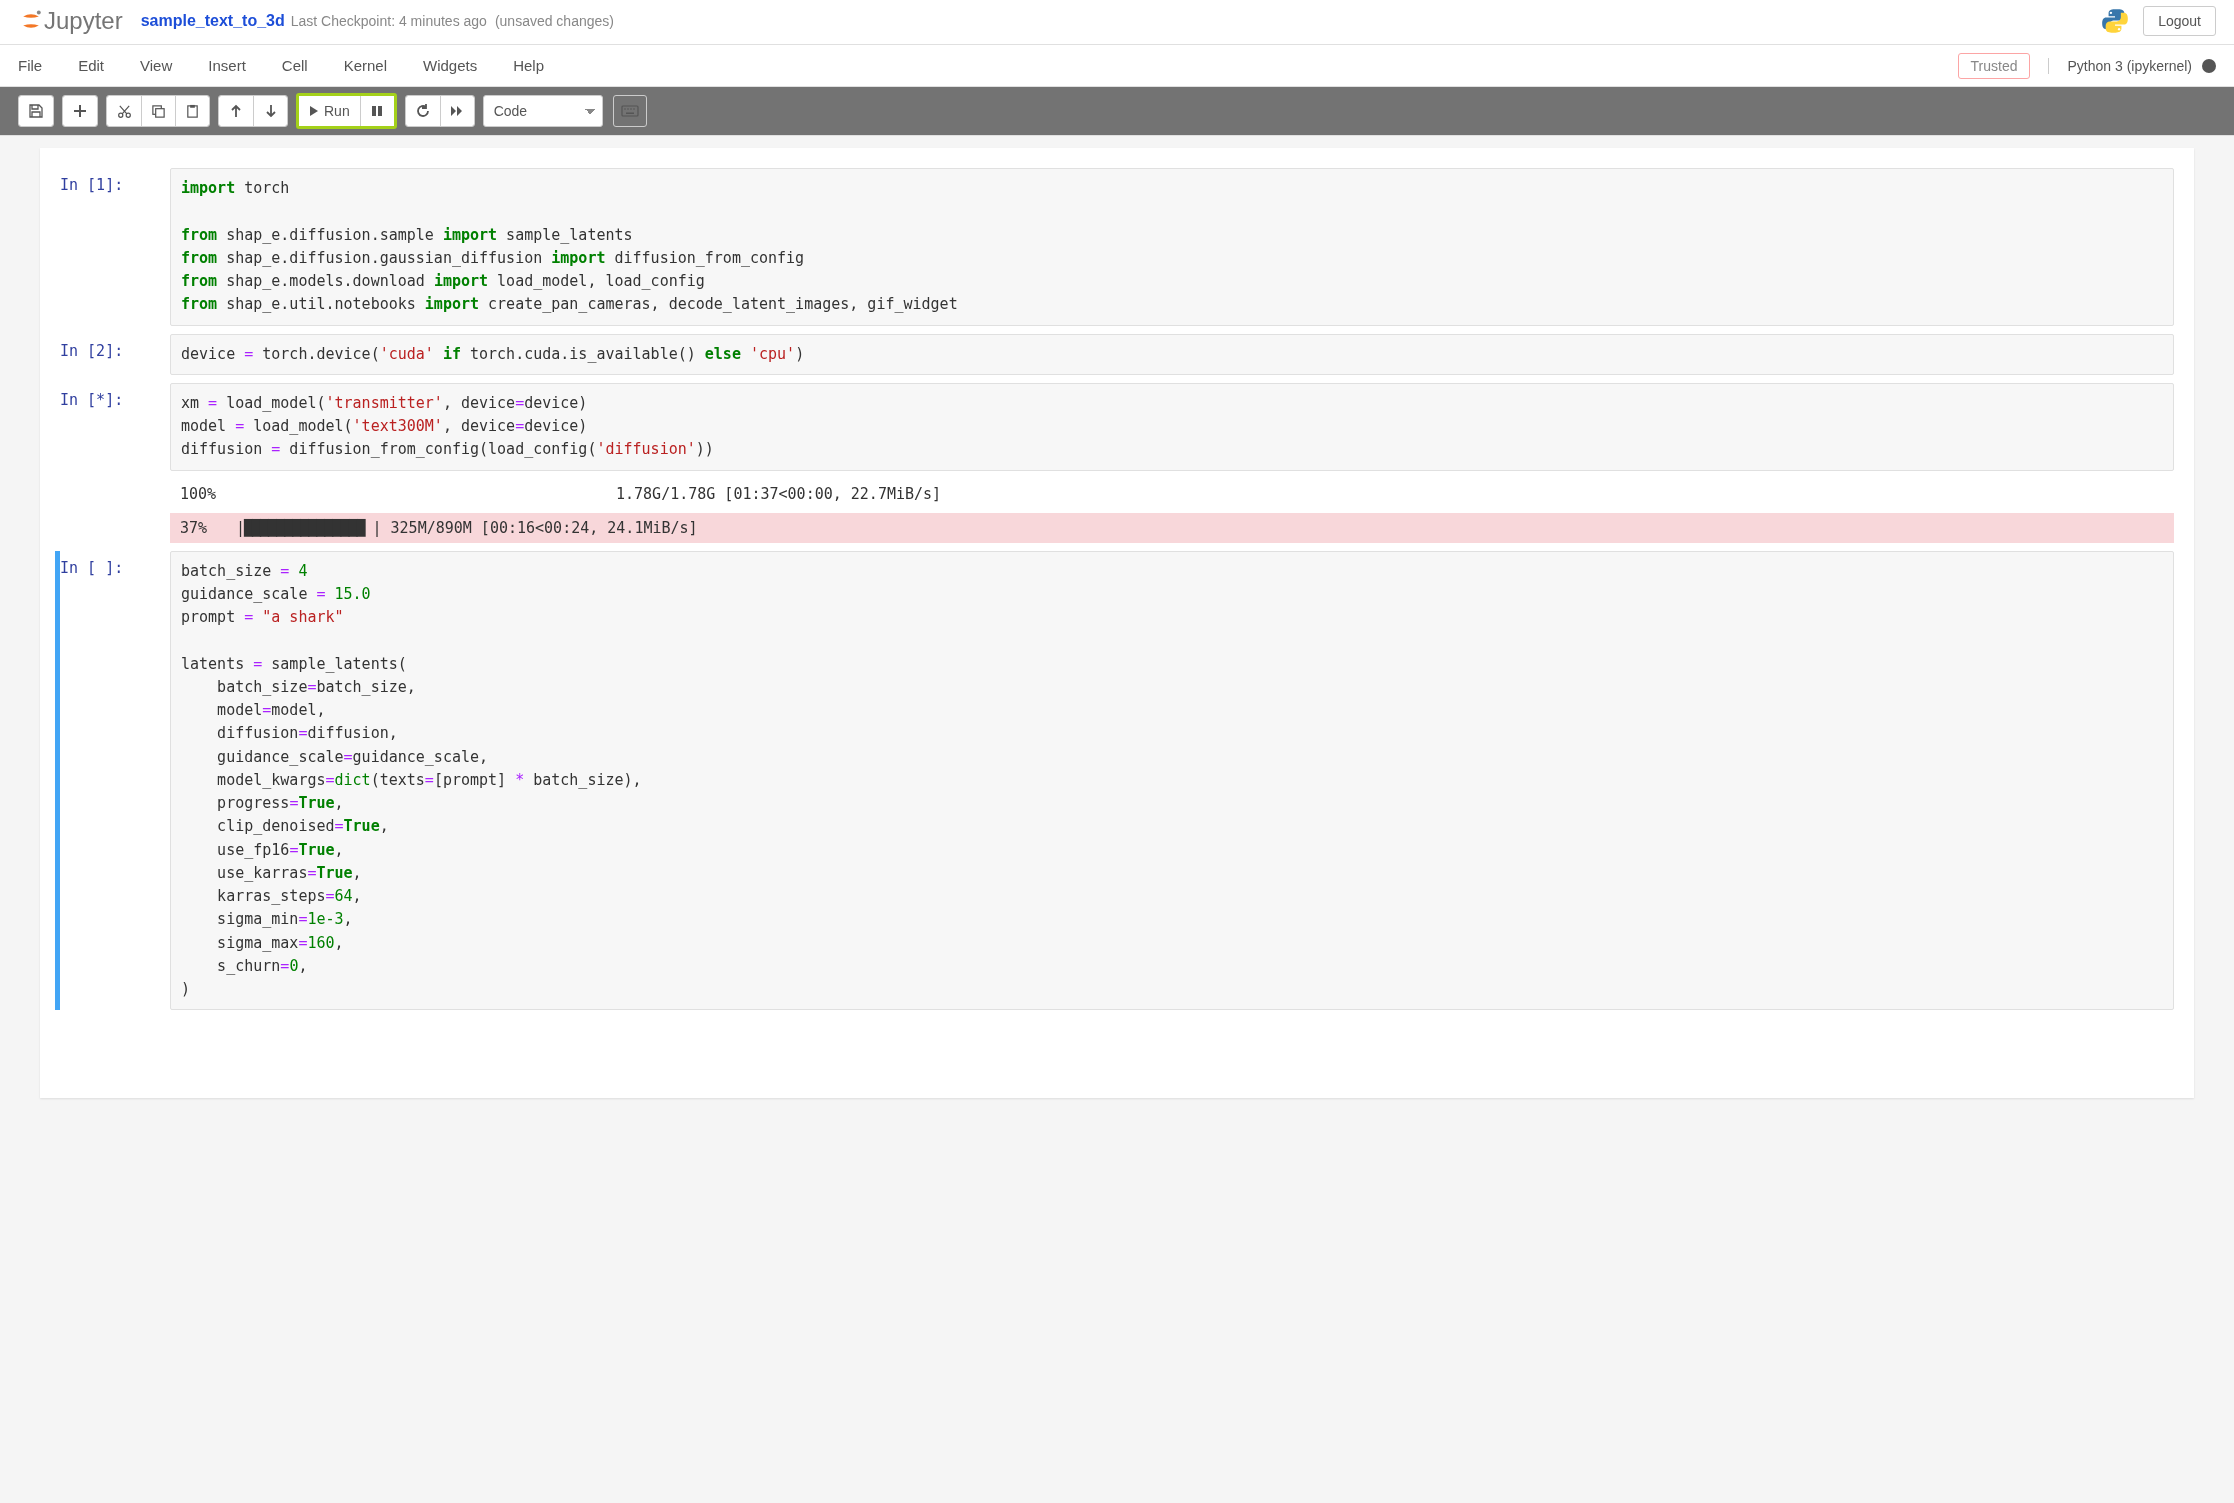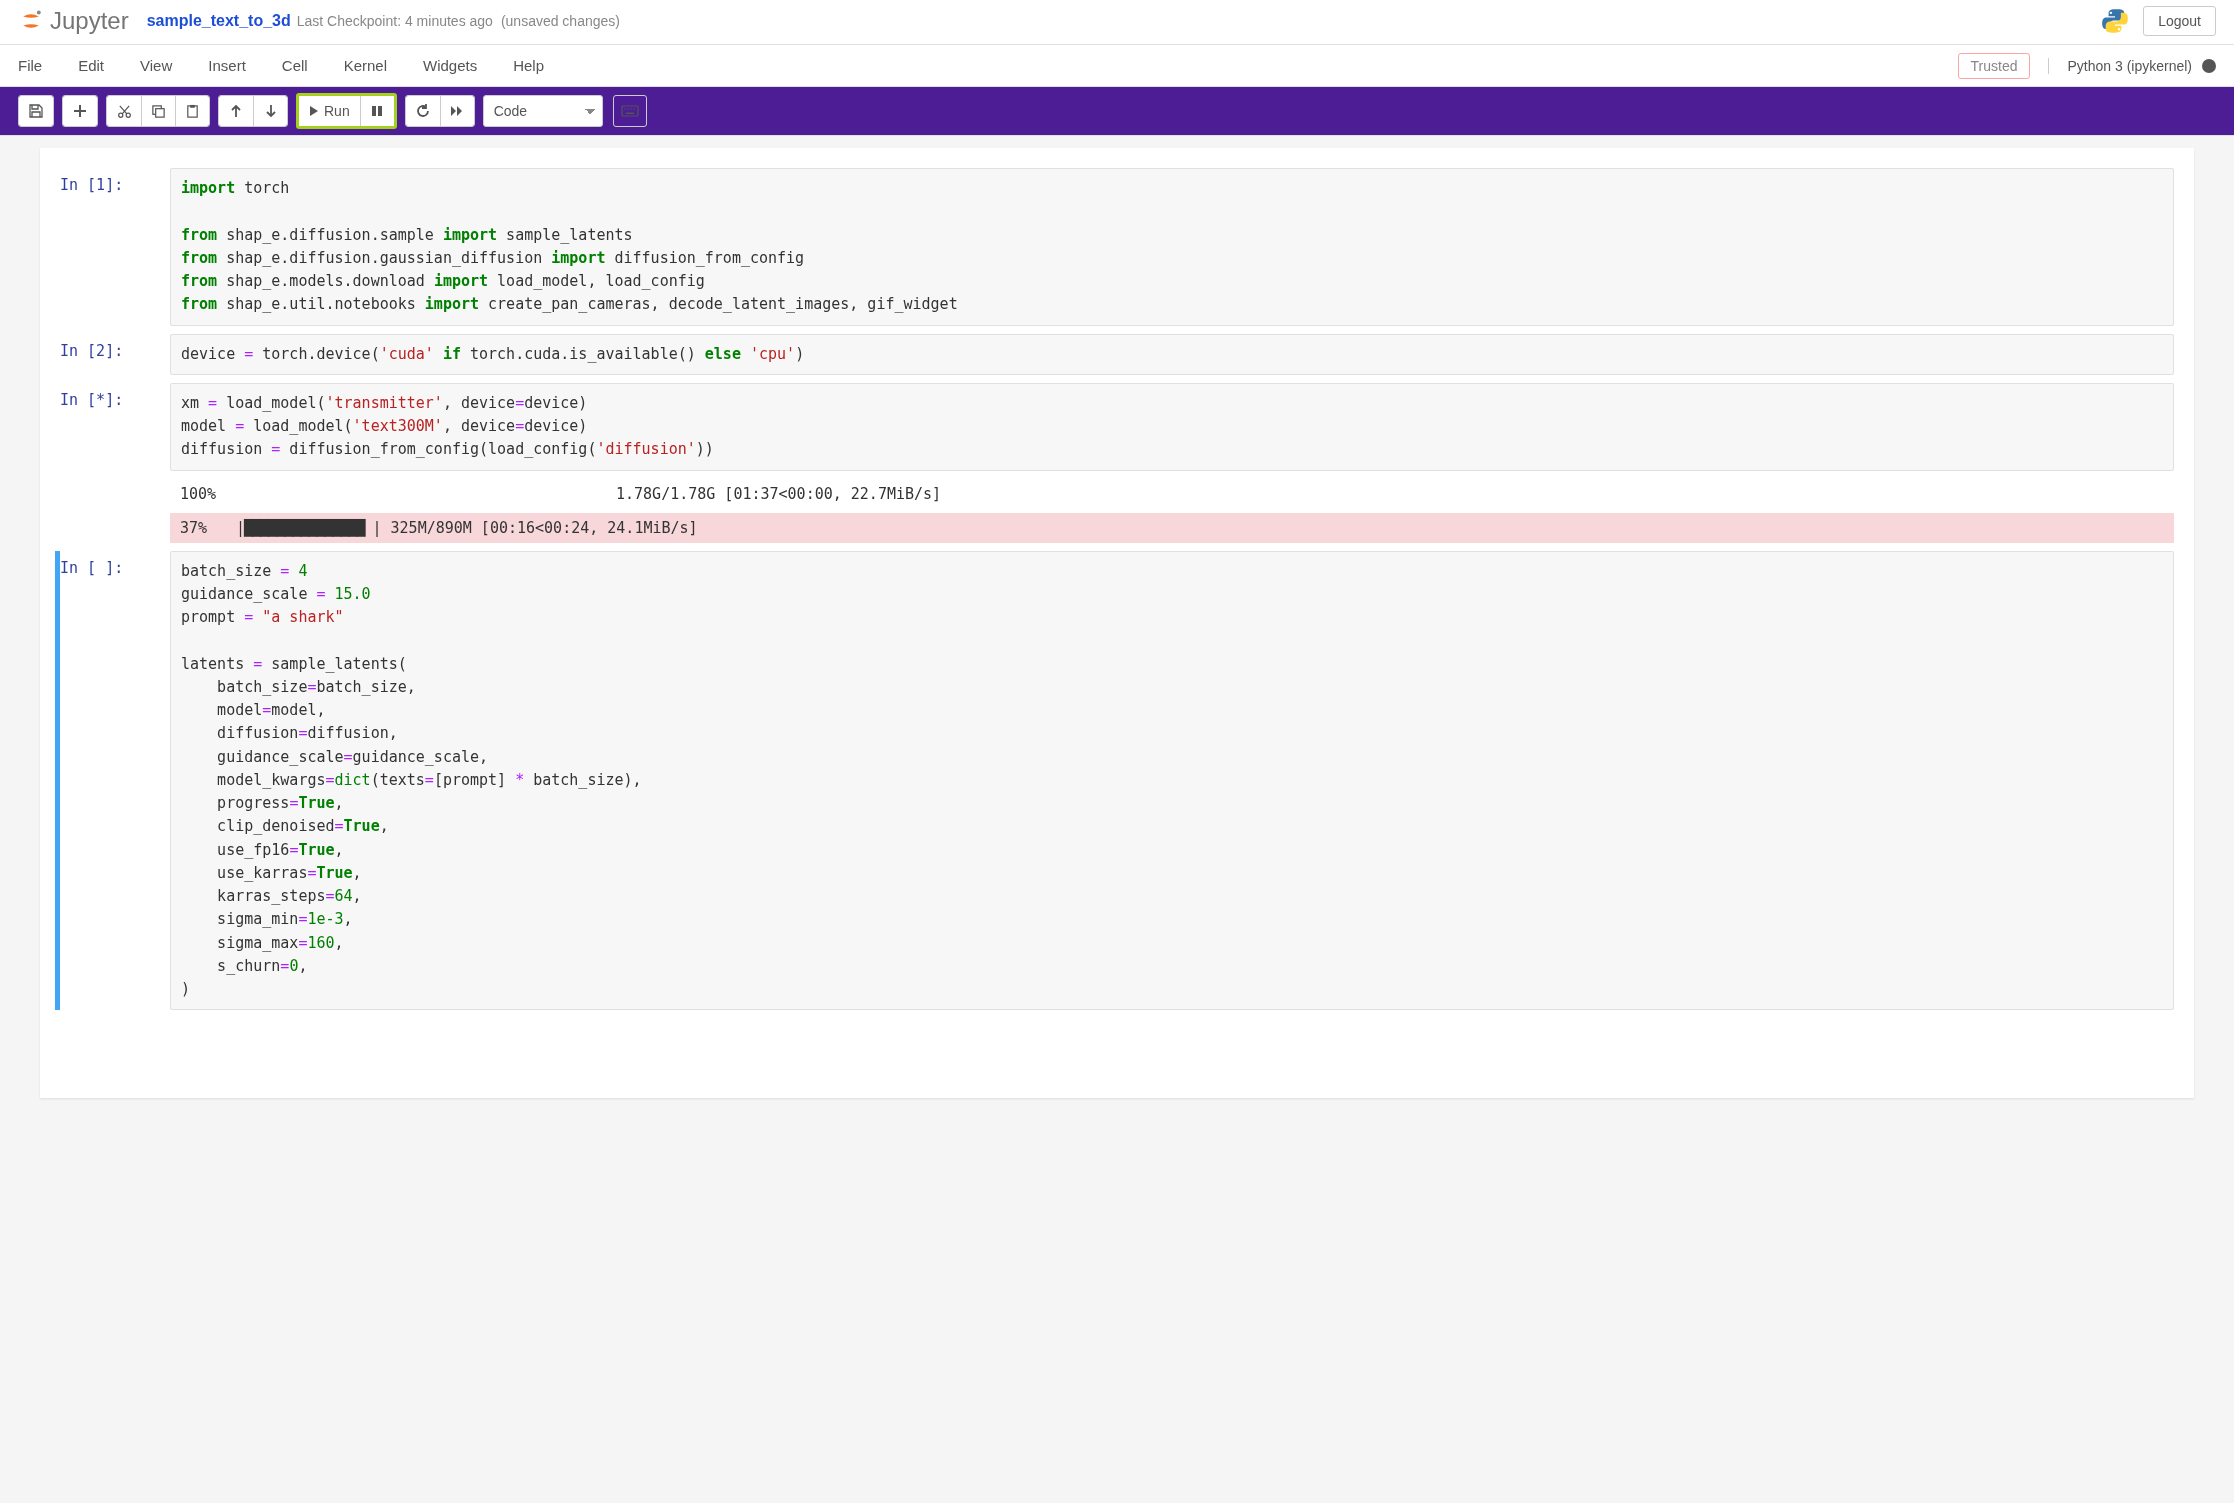--- a/index.html
+++ b/index.html
@@ -1,38 +1,38 @@
 <!DOCTYPE html>
 <html><head>
 <meta charset="utf-8">
 <style>
 * { margin:0; padding:0; box-sizing:border-box; }
 body { font-family: -apple-system, BlinkMacSystemFont, "Segoe UI", Helvetica, Arial, sans-serif; font-size:14px; color:#333; background:#fff; }
 
 
 .header { display:flex; align-items:center; padding:6px 18px 8px 18px; border-bottom:1px solid #e0e0e0; }
-.logo { display:inline-flex; align-items:center; gap:6px; font-size:24px; color:#757575; font-weight:400; }
+.logo { display:inline-flex; align-items:center; gap:0; font-size:24px; color:#757575; font-weight:400; }
 .logo svg { width:26px; height:26px; }
 .notebook-name { font-size:16px; color:#1d4ed8; margin-left:18px; font-weight:700; }
 .checkpoint { color:#888; font-size:14px; margin-left:6px; }
 .unsaved { color:#888; font-size:14px; margin-left:8px; }
 .header-right { margin-left:auto; display:flex; align-items:center; gap:14px; }
 .py-logo { width:28px; height:28px; }
 .logout-btn { border:1px solid #ccc; background:#fff; padding:6px 14px; border-radius:3px; color:#555; cursor:pointer; font-size:14px; }
 
 
 .menubar { display:flex; align-items:center; padding:0 18px; border-bottom:1px solid #e0e0e0; height:42px;justify-content:flex-end; }
 .menu-item { color:#555; margin-right:36px; cursor:pointer; font-size:15px; }
 .menubar-right { margin-left:auto; display:flex; align-items:center; gap:18px; }
 .trusted { border:1px solid #fca5a5; padding:4px 12px; border-radius:3px; color:#888; font-size:14px; }
 .kernel-div { display:flex; align-items:center; gap:10px; color:#555; border-left:1px solid #ccc; padding-left:18px; }
 .kernel-dot { width:14px; height:14px; border-radius:50%; background:#555; }
 
 
-.toolbar { display:flex; align-items:center; padding:6px 18px; border-bottom:1px solid #e0e0e0; background:#4c1d95; gap:0; }
+.toolbar { display:flex; align-items:center; padding:6px 18px; border-bottom:1px solid #e0e0e0; background:#737373; gap:0; }
 .tool-group { display:flex; border:1px solid #ccc; border-radius:3px; overflow:hidden; margin-right:8px; }
 .tool-btn { background:#fff; border:none; width:34px; height:30px; display:flex; align-items:center; justify-content:center; cursor:pointer; color:#555; font-size:14px; }
 .tool-group .tool-btn + .tool-btn { border-left:1px solid #ccc; }
 .run-btn { background:#fff; border:none; height:30px; padding:0 10px; display:flex; align-items:center; justify-content:center; cursor:pointer; color:#555; gap:5px; font-size:14px; }
 .run-group { display:flex; border:3px solid #a4d11a; border-radius:3px; overflow:hidden; margin-right:8px; }
 .run-group .tool-btn { border-left:1px solid #ccc; }
 .cell-select { height:32px; border:1px solid #ccc; border-radius:3px; padding:0 30px 0 10px; color:#555; font-size:14px; margin-right:10px; background:#fff; appearance:none; background-image:linear-gradient(45deg,transparent 50%,#888 50%),linear-gradient(135deg,#888 50%,transparent 50%); background-position:right 12px center,right 7px center; background-size:5px 5px,5px 5px; background-repeat:no-repeat; width:120px; }
 .cmd-palette { border:1px solid #ccc; border-radius:3px; width:34px; height:32px; display:flex; align-items:center; justify-content center; cursor:pointer; justify-content:center; }
 
 

